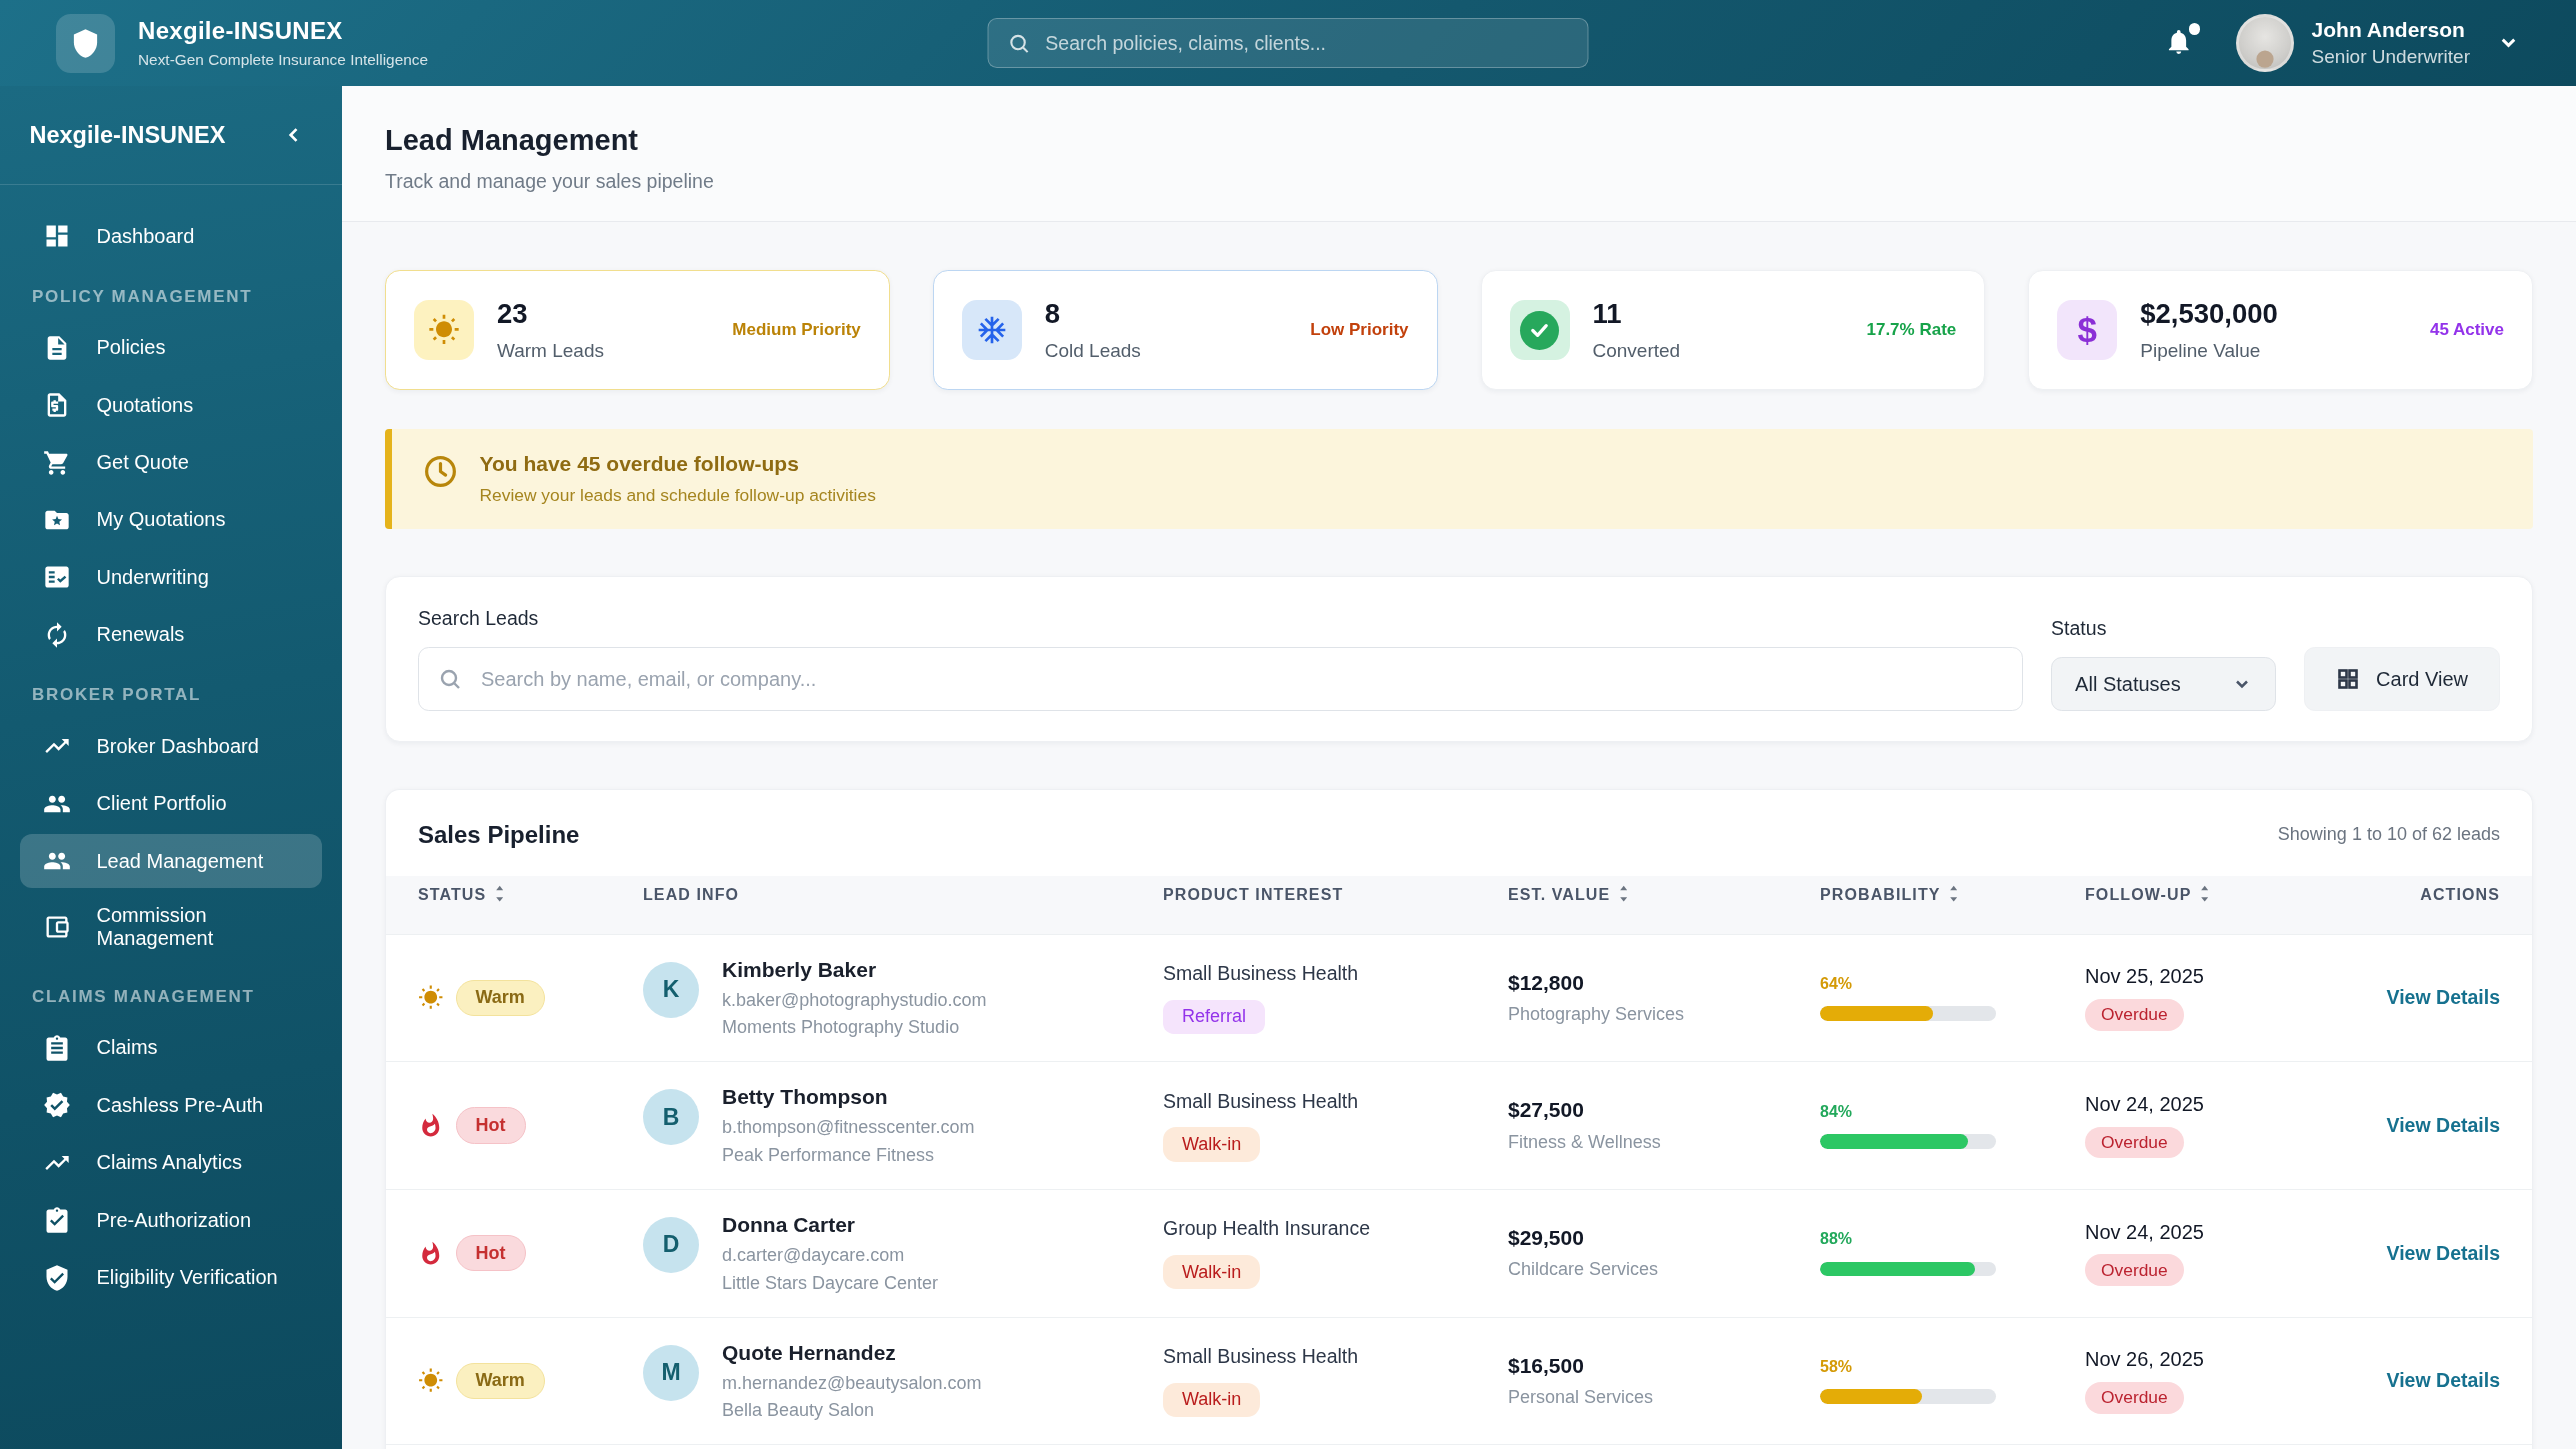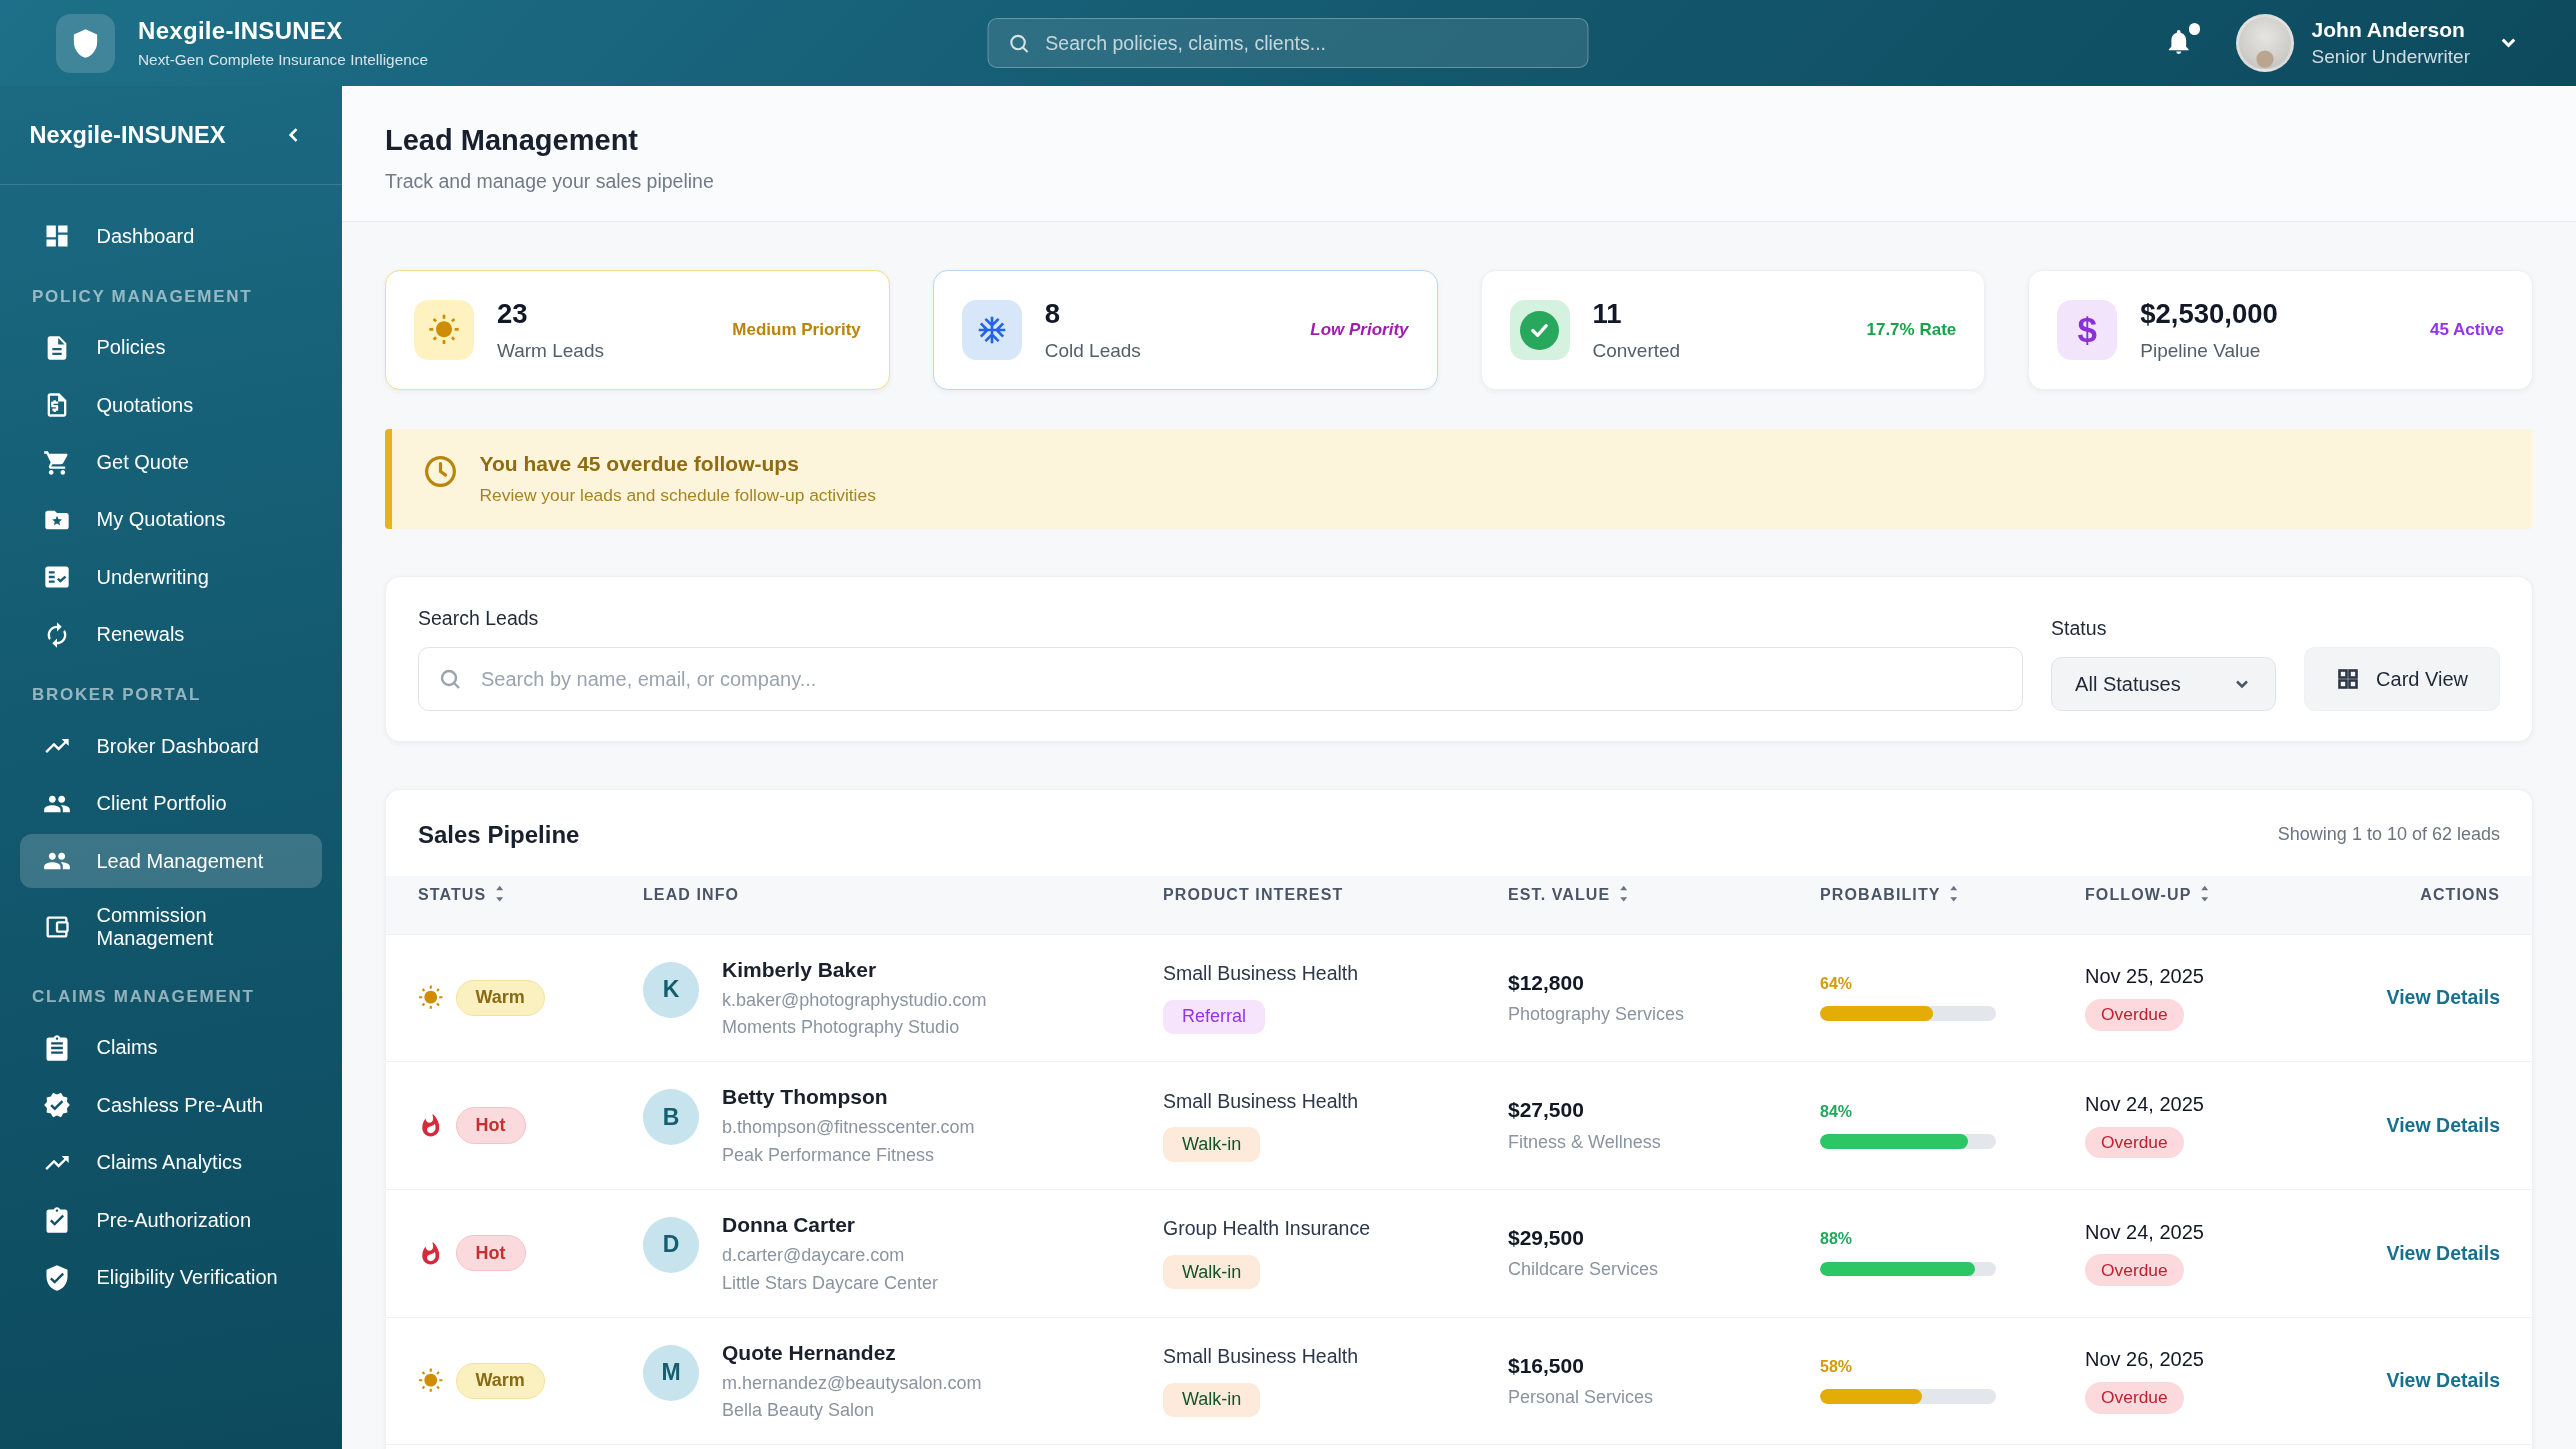--- a/index.html
+++ b/index.html
@@ -77,21 +77,21 @@
   .stat-ic svg { width:32px; height:32px; }
   .conv .stat-ic .cc { width:39px; height:39px; border-radius:50%; background:#27a85c; display:flex; align-items:center; justify-content:center; }
   .conv .stat-ic .cc svg { width:23px; height:23px; stroke:#fff; fill:none; stroke-width:3.4; }
   .pipe .stat-ic span { font-size:35px; font-weight:700; color:#8b2fd6; }
   .stat-mid { margin-left:23px; }
   .stat-value { font-size:27.5px; font-weight:700; color:#121826; }
   .stat-label { font-size:19px; color:#525e6b; margin-top:9.4px; }
   .stat-note { margin-left:auto; font-size:17px; font-weight:600; padding-left:6.7px; }
   .hot  .stat-note { color:#d92638; }
   .warm .stat-note { color:#bb8307; }
-  .cold .stat-note { color:#a21caf;font-style:italic; }
+  .cold .stat-note { color:#c2410c; }
   .conv .stat-note { color:#17a34a; }
   .pipe .stat-note { color:#9333ea; }
 
   
   .alert { margin:39px 43px 0; background:#fcf5dc; border-left:7.4px solid #e5b31b; border-radius:4px;
     padding:23px 31px; display:flex; align-items:flex-start; gap:21.5px; }
   .alert svg { width:35px; height:35px; stroke:#b8860b; fill:none; stroke-width:2.2; flex:none; margin-top:2.7px; }
   .alert-title { font-size:21px; font-weight:700; color:#8f6b12; }
   .alert-msg { font-size:17.4px; color:#a5851f; margin-top:9.4px;text-align:right; }
 
@@ -137,21 +137,21 @@
   .pill.hot  { background:#fadadd; color:#c53030; border:1.3px solid #f5c2c7; }
   .lead-cell { display:flex; align-items:flex-start; gap:23px; }
   .av { width:56px; height:56px; border-radius:50%; background:#c6e3ee; color:#145f6e; font-size:23px; font-weight:600;
     display:flex; align-items:center; justify-content:center; flex:none; margin-top:4px; }
   .lead-name { font-size:21px; font-weight:600; color:#1a202c; }
   .lead-email { font-size:18px; color:#8a94a0; margin-top:8px; }
   .lead-co { font-size:18px; color:#8a94a0; margin-top:6.7px; }
   .prod-name { font-size:19.5px; color:#2d3748; }
   .src-badge { display:inline-block; margin-top:14.8px; padding:6.7px 19px; border-radius:10.7px; font-size:18px; }
   .src-badge.referral { background:#f5e4fc; color:#9333ea; }
-  .src-badge.walkin   { background:#fdeada; color:#14532d; }
+  .src-badge.walkin   { background:#fdeada; color:#b91c1c;border-radius:13px; }
   .val-main { font-size:21px; font-weight:700; color:#121826; }
   .val-sub  { font-size:18px; color:#8a94a0; margin-top:9.4px; }
   .prob-label { font-size:16px; font-weight:700; }
   .tone-amber .prob-label { color:#d49a06; }
   .tone-green .prob-label { color:#22a85b; }
   .prob-track { width:176px; height:14.8px; border-radius:66px; background:#e3e6ea; margin-top:13.4px; overflow:hidden; }
   .prob-fill { height:100%; border-radius:66px; }
   .tone-amber .prob-fill { background:#e4ac07; }
   .tone-green .prob-fill { background:#2cc764; }
   .fu-date { font-size:20px; color:#121826; }

